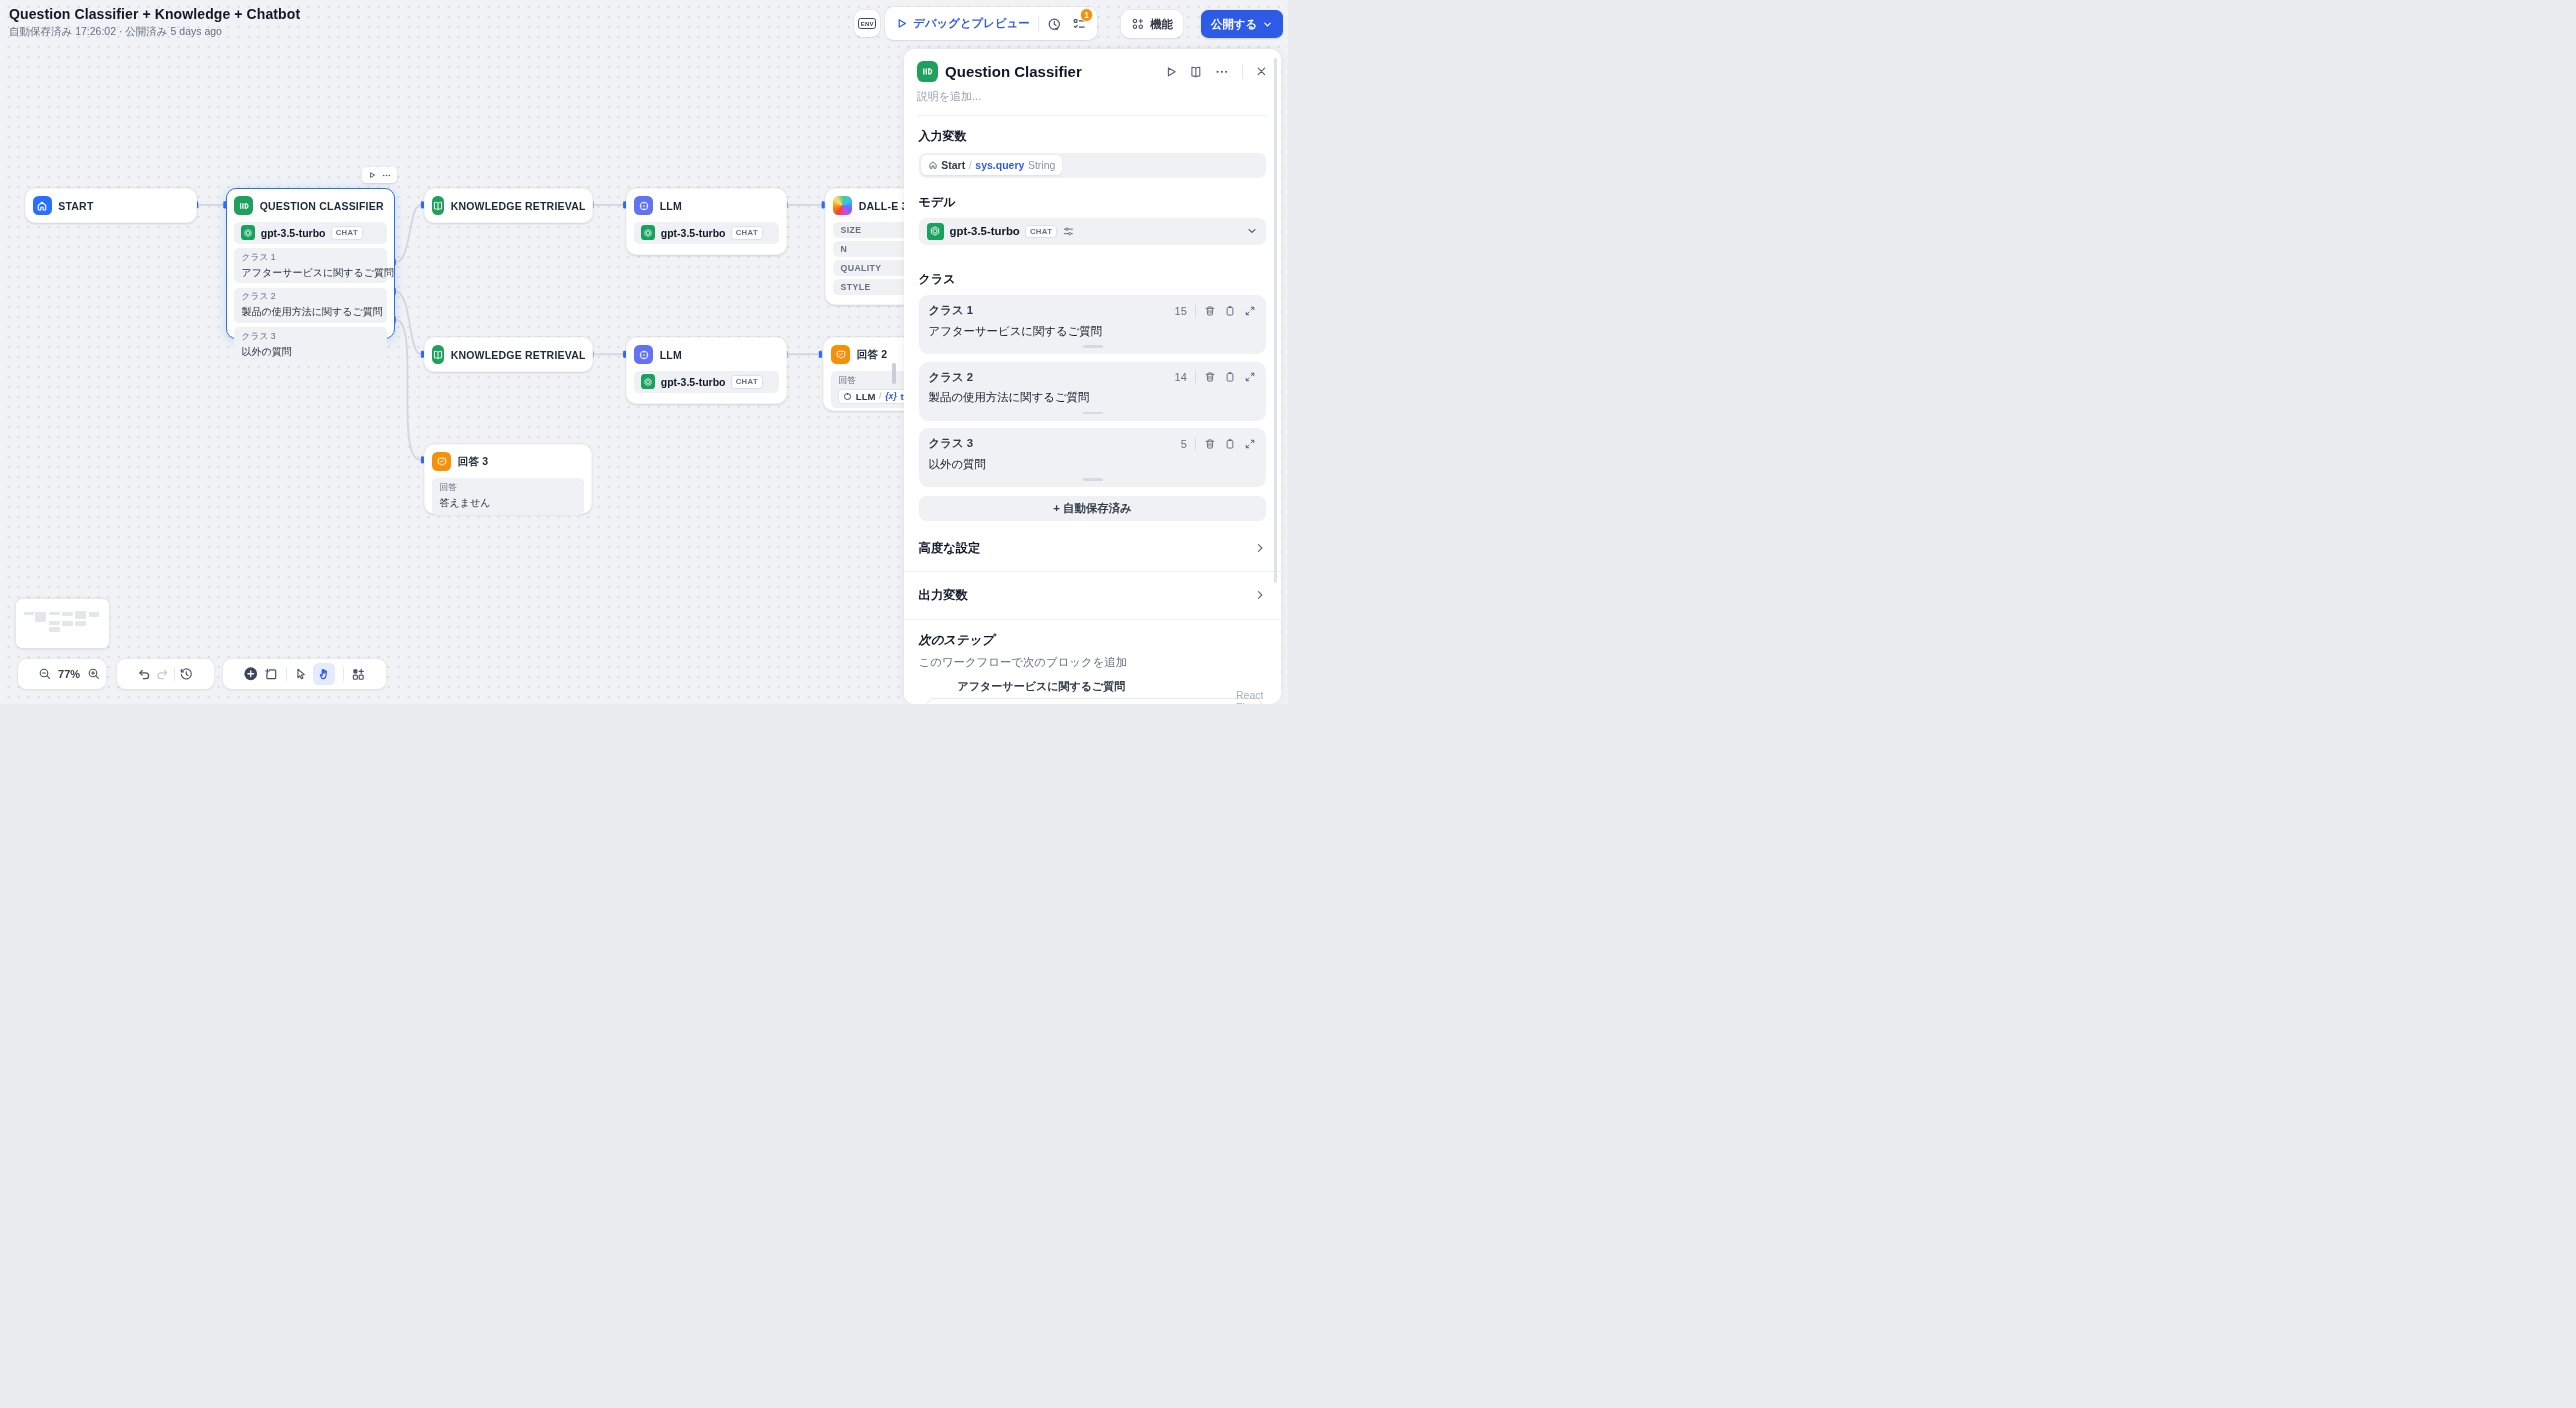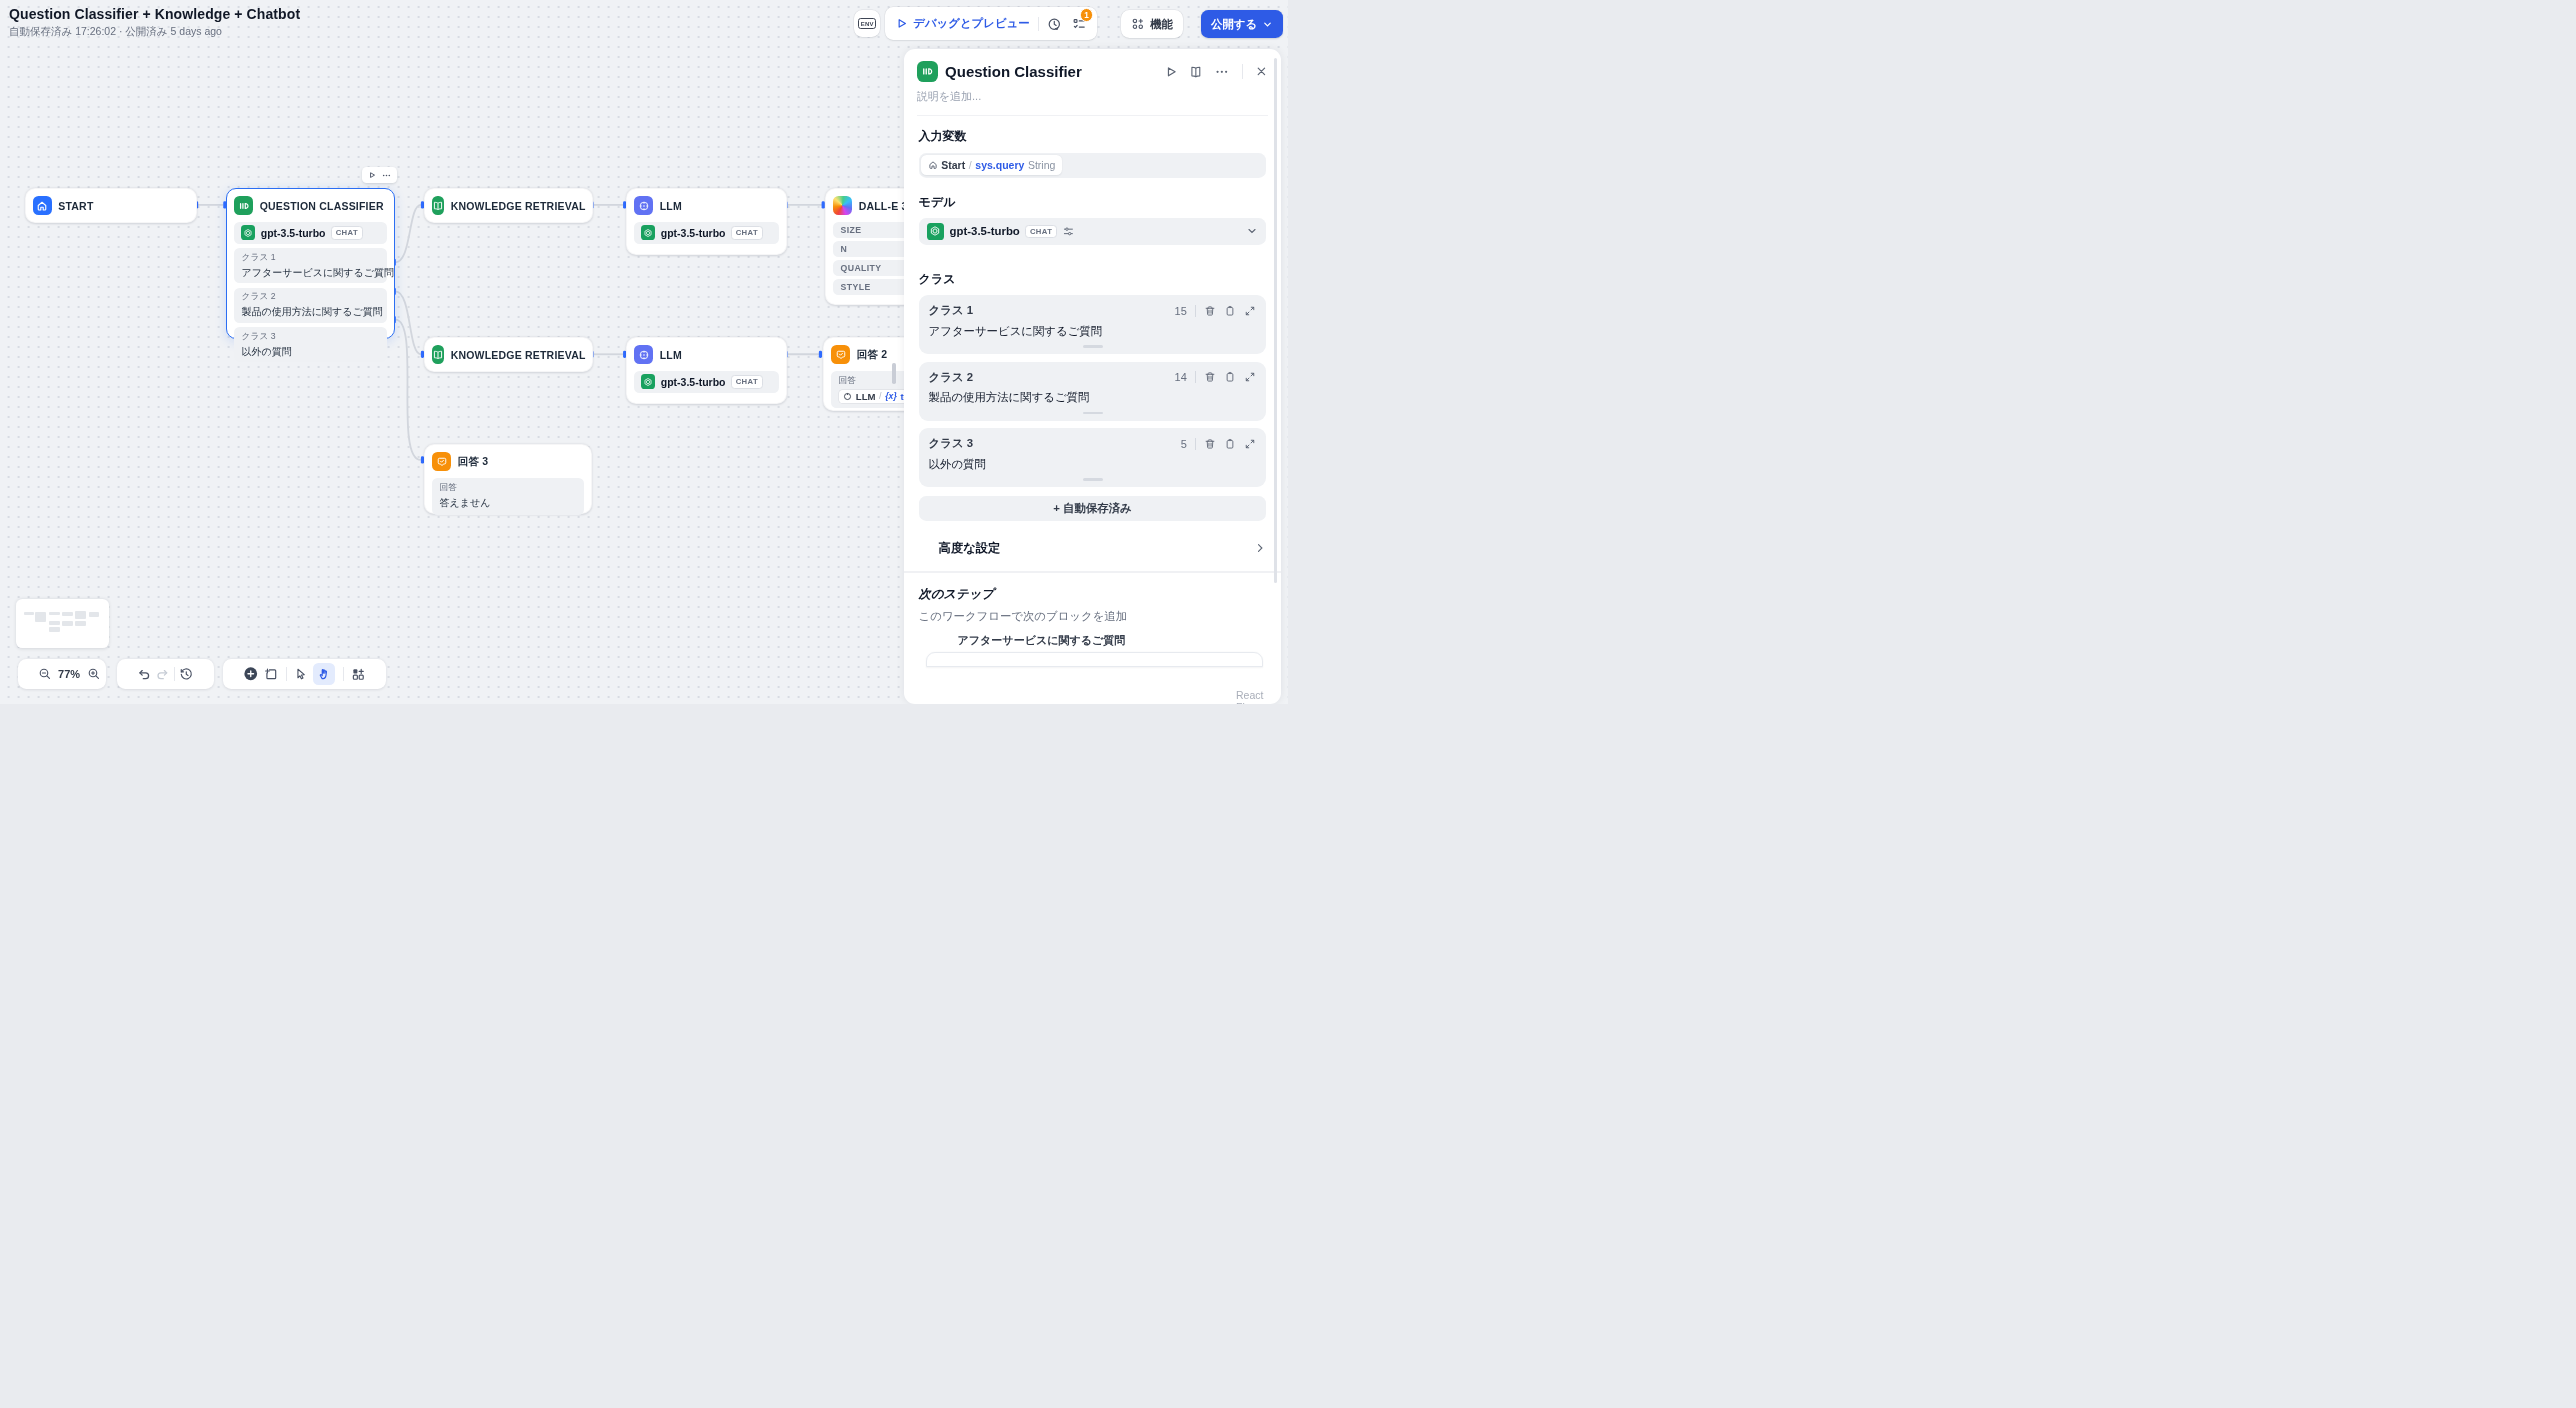--- a/index.html
+++ b/index.html
@@ -557,30 +557,40 @@
                 </svg>
               </span>
           </span>
         </div>
         <div class="ccard-text">以外の質問</div>
         <div class="drag"></div>
       </div>
 
       <div class="addcls">+ 自動保存済み</div>
 
-      <div class="prow" style="margin-top:19px;padding-bottom:14.6px;margin-left:20px;">
+      <div class="prow" style="margin-top:19px;padding-bottom:14.6px;">
         <span class="sec-h">高度な設定</span>
         <span class="ic" style="color:#5d6574;">
           <svg width="12" height="12" viewBox="0 0 16 16" fill="none" stroke="currentColor" stroke-width="1.5" stroke-linecap="round">
               <path d="m6 3.5 4.5 4.5L6 12.5"></path>
             </svg>
         </span>
       </div>
     </div>
     <div class="hr"></div>
+    <div class="p-pad">
+      <div class="prow" style="padding:14.6px 0;">
+        <span class="sec-h">出力変数</span>
+        <span class="ic" style="color:#5d6574;">
+          <svg width="12" height="12" viewBox="0 0 16 16" fill="none" stroke="currentColor" stroke-width="1.5" stroke-linecap="round">
+              <path d="m6 3.5 4.5 4.5L6 12.5"></path>
+            </svg>
+        </span>
+      </div>
+    </div>
     <div class="hr"></div>
     <div class="p-pad" style="padding-top:12.8px;">
       <div class="sec-h" style="font-size:12.3px;font-style:italic;">次のステップ</div>
       <div class="next-desc">このワークフローで次のブロックを追加</div>
       <div class="next-preview">アフターサービスに関するご質問</div>
       <div class="next-card"></div>
     </div>
     <div class="pscroll"></div>
   </div>
 

